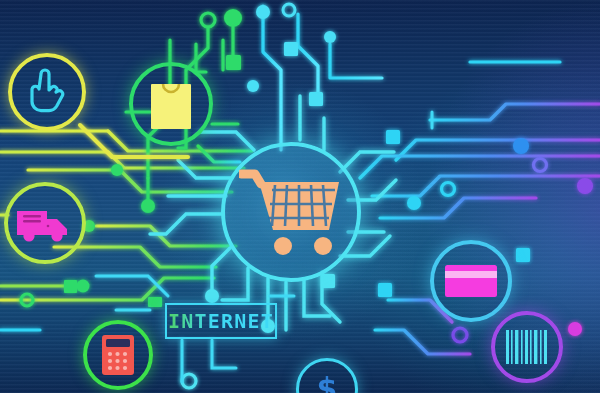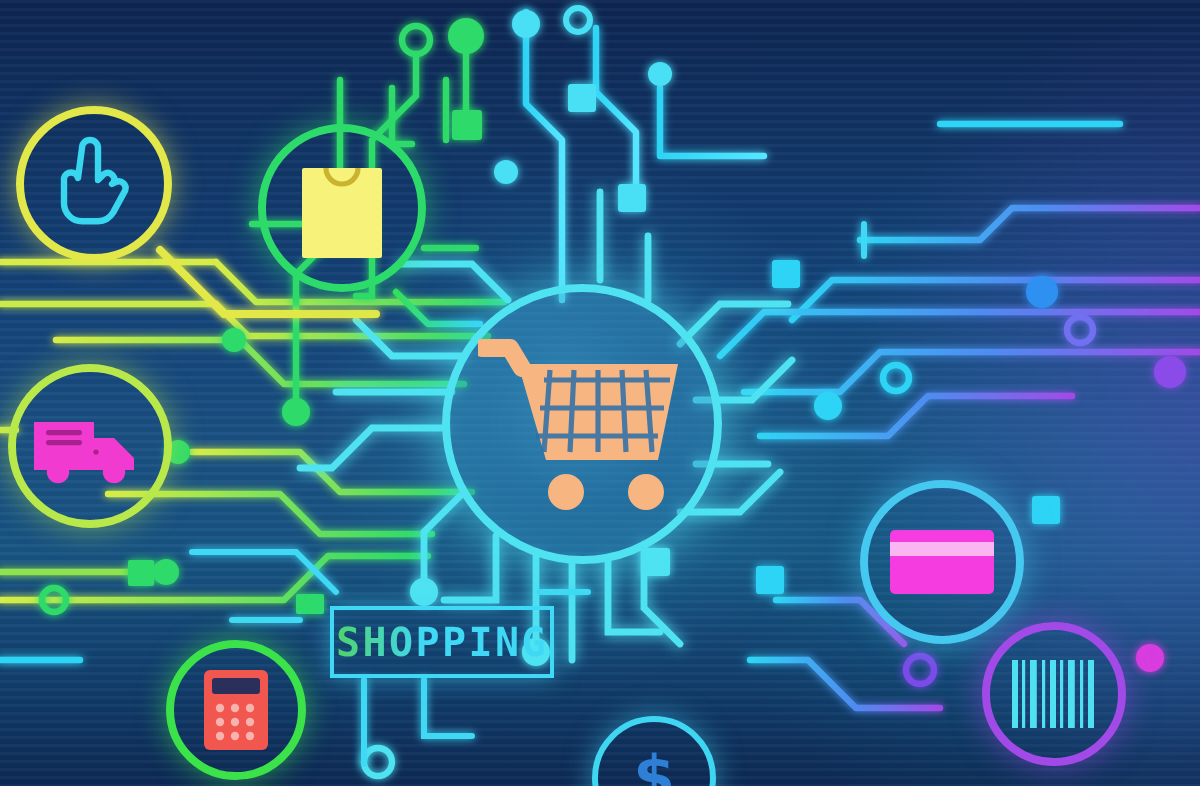--- a/index.html
+++ b/index.html
@@ -343,16 +343,16 @@
         </g>
         <circle cx="44" cy="78" r="9" fill="#f7b581"></circle>
         <circle cx="84" cy="78" r="9" fill="#f7b581"></circle>
       </svg>
     </div>
   </div>
 
 
   <div class="label-box" style="left:165px;top:303px;width:112px;height:36px;border:2.6px solid #3fd9f5;
               box-shadow:0 0 12px rgba(63,217,245,.5), inset 0 0 12px rgba(63,217,245,.1);">
-    <span class="label-text" style="font-size:20px;background-image:linear-gradient(90deg,#4fd36a 0%,#3fd9f5 42%,#3fd9f5 100%);">SHOPPING</span>
+    <span class="label-text" style="font-size:20px;background-image:linear-gradient(90deg,#4fd36a 0%,#3fd9f5 42%,#3fd9f5 100%);">INTERNET</span>
   </div>
 
 </div>
 
 </body></html>

